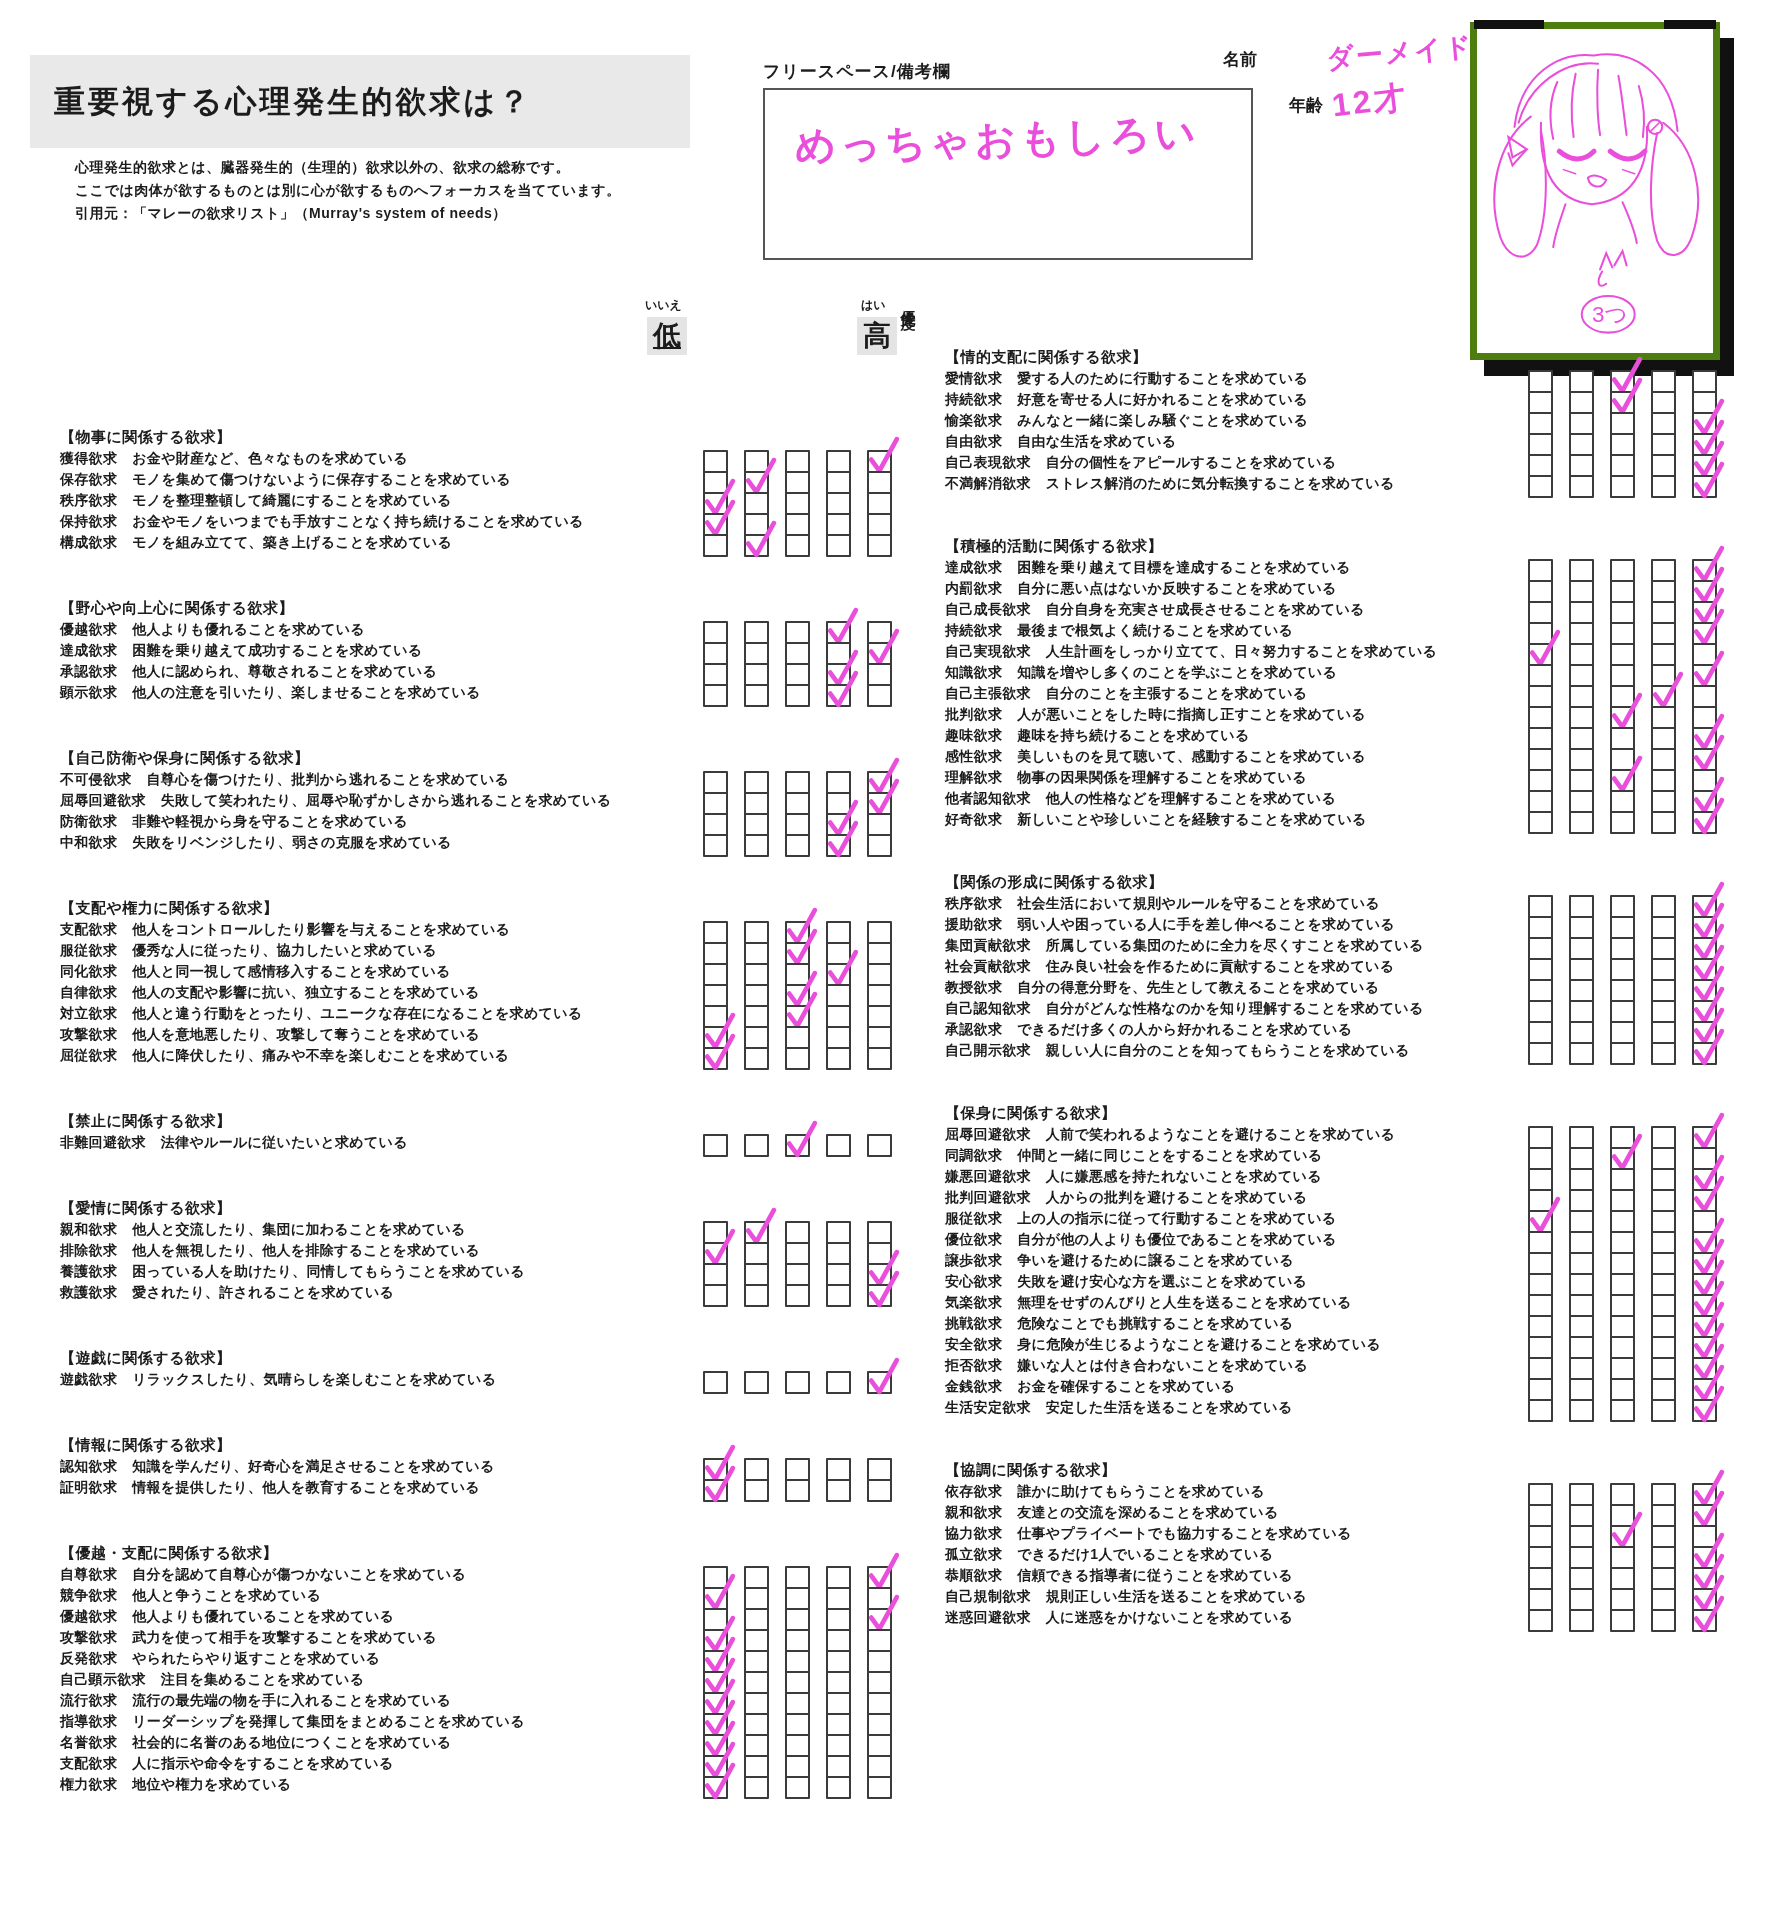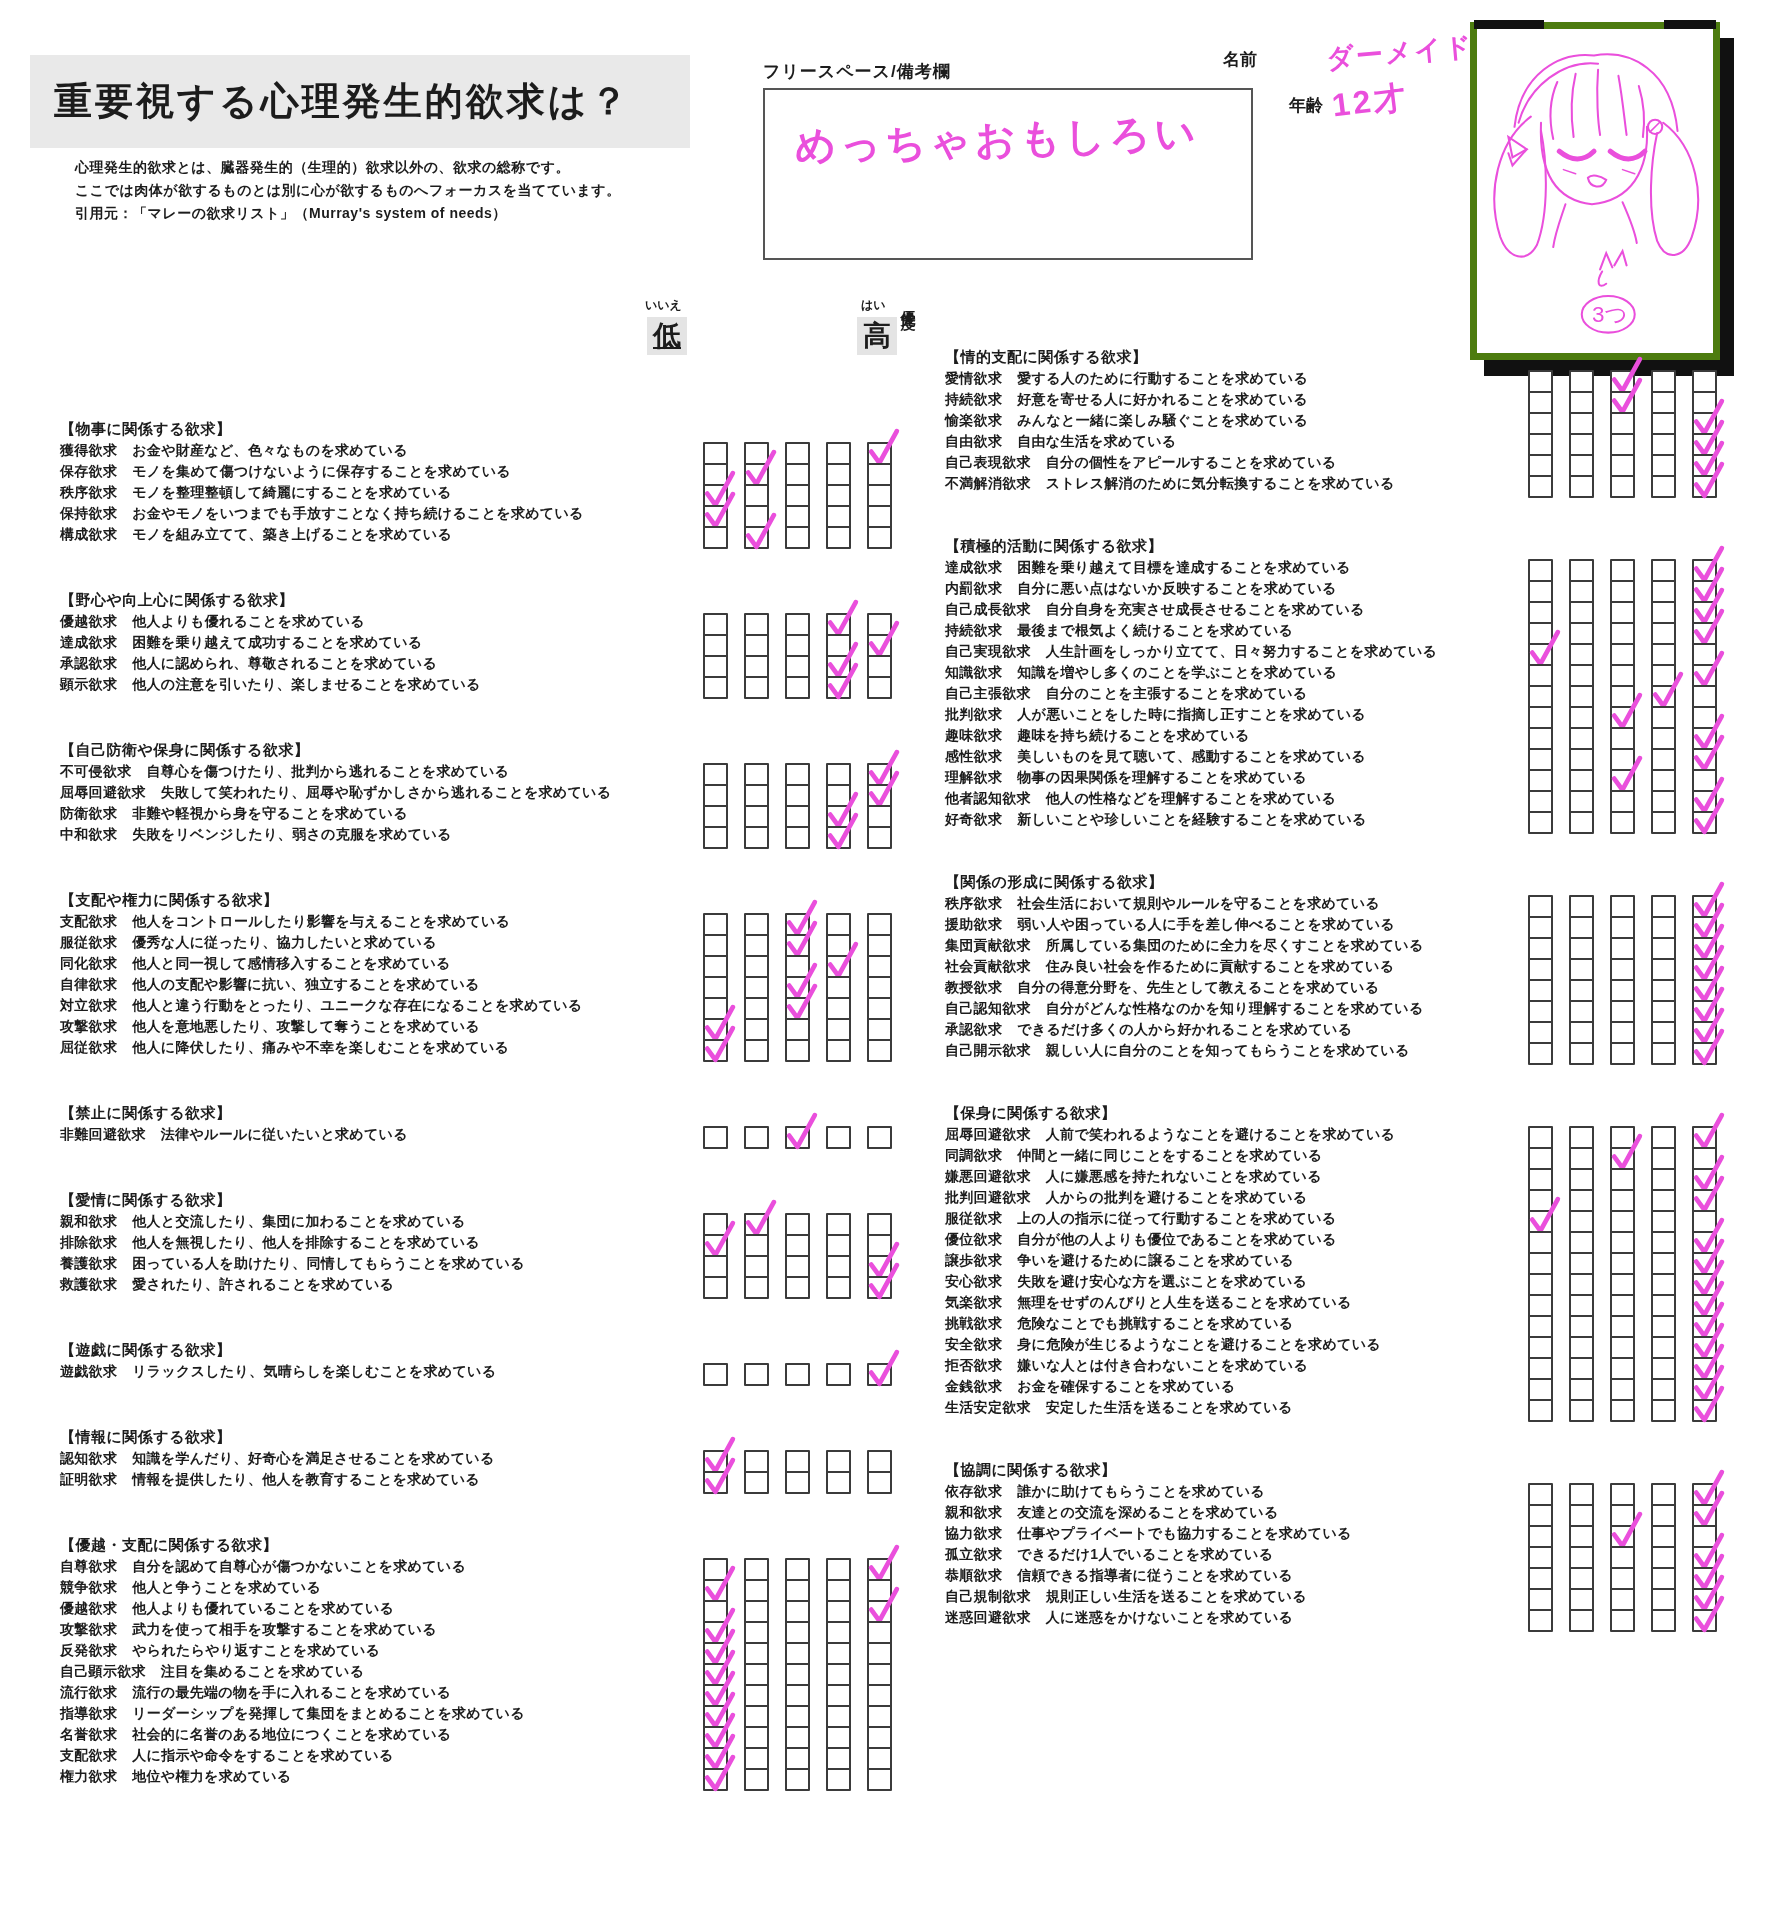--- a/index.html
+++ b/index.html
@@ -7,21 +7,21 @@
     --band:#e9e9e9;
     --line:#3b3b3b;
     --txt:#1c1c1c;
   }
   html,body{margin:0;padding:0;background:#fff;}
   #page{position:relative;width:1773px;height:1909px;background:#fff;overflow:hidden;
         font-family:"Liberation Sans","DejaVu Sans",sans-serif;color:var(--txt);}
   
   #title-band{position:absolute;left:30px;top:55px;width:660px;height:93px;background:var(--band);
               display:flex;align-items:center;}
-  #title-band .t{font-size:38px;font-weight:900;letter-spacing:3px;padding-left:24px;white-space:nowrap;text-align:center;}
+  #title-band .t{font-size:31px;font-weight:900;letter-spacing:3px;padding-left:24px;white-space:nowrap;text-align:center;}
   #intro{position:absolute;left:75px;top:156px;font-size:14px;line-height:23px;font-weight:600;letter-spacing:.5px;}
   #freespace-label{position:absolute;left:763px;top:60px;font-size:17px;font-weight:800;letter-spacing:1px;}
   #freespace-box{position:absolute;left:763px;top:88px;width:486px;height:168px;border:2px solid #555;background:#fff;}
   #freespace-note{position:absolute;left:30px;top:22px;font-size:40px;color:var(--ink);
                   transform:rotate(-2deg);font-weight:600;letter-spacing:4px;white-space:nowrap;}
   #name-label{position:absolute;left:1223px;top:48px;font-size:17px;font-weight:800;}
   #name-value{position:absolute;left:1326px;top:32px;font-size:27px;color:var(--ink);transform:rotate(-5deg);
               font-weight:600;letter-spacing:2px;white-space:nowrap;}
   #age-label{position:absolute;left:1289px;top:94px;font-size:17px;font-weight:800;}
   #age-value{position:absolute;left:1332px;top:80px;font-size:32px;color:var(--ink);transform:rotate(-7deg);
@@ -38,21 +38,21 @@
   .scale-big{position:absolute;width:40px;height:38px;background:#e4e4e4;display:flex;align-items:center;
              justify-content:center;font-size:28px;font-weight:900;}
   #priority-label{position:absolute;left:898px;top:298px;writing-mode:vertical-rl;font-size:15px;
                   font-weight:700;letter-spacing:2px;}
   
   .col{position:absolute;}
   #col-left{left:60px;top:420px;width:850px;}
   #col-right{left:945px;top:307px;width:810px;}
   .section{margin-top:44px;}
   #col-right .section{margin-top:41px;}
-  .col .section:first-child{margin-top:0;}
+  .col .section:first-child{margin-top:8px;}
   .sec-h{height:21px;font-size:15px;font-weight:800;letter-spacing:.5px;margin-bottom:1px;}
   .row{position:relative;height:21px;font-size:14px;font-weight:600;letter-spacing:.3px;white-space:nowrap;}
   .row .nm{}
   .row .ds{margin-left:15px;}
   .boxes{position:absolute;top:0;display:flex;gap:16px;}
   #col-left .boxes{left:643px;}
   #col-right .boxes{left:583px;}
   .box{position:relative;width:21px;height:19px;border:2px solid var(--line);border-radius:1px;background:#fff;}
   .check{position:absolute;left:-4px;top:-17px;width:37px;height:41px;overflow:visible;pointer-events:none;}
   .check path{fill:none;stroke:var(--ink);stroke-width:4.6;stroke-linecap:round;stroke-linejoin:round;}

